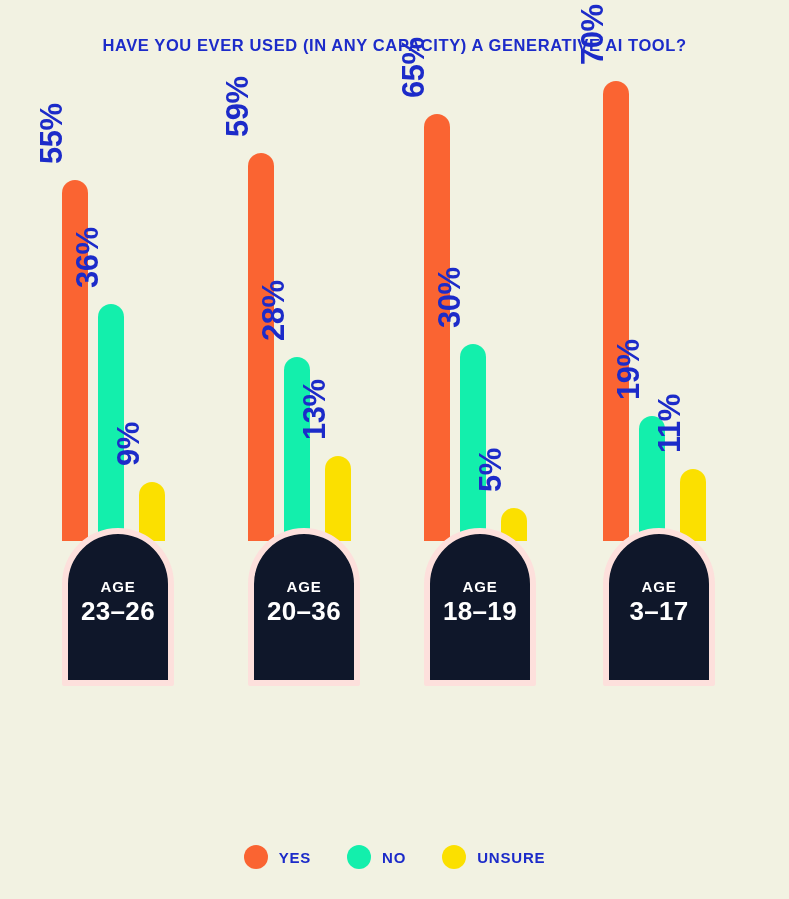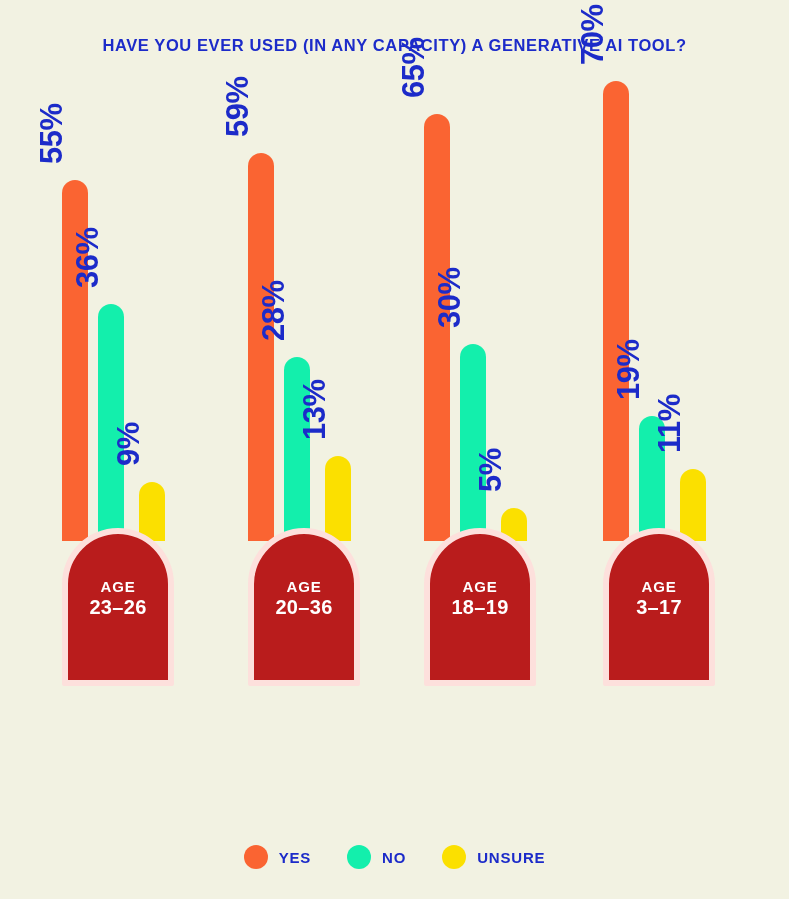--- a/index.html
+++ b/index.html
@@ -88,38 +88,38 @@
   .bar-label.lab-no     { left: 50px; }
   .bar-label.lab-unsure { left: 91px; }
 
   
   .age-pill {
     position: absolute;
     bottom: 0;
     left: 9px;
     width: 112px;
     height: 158px;
-    background: #b91c1c;
+    background: #0f172a;
     border: 6px solid #FDE0DC;
     border-radius: 56px 56px 2px 2px;
     display: flex;
     flex-direction: column;
     align-items: center;
     justify-content: flex-start;
     padding-top: 44px;
     color: #FFFFFF;
   }
   .age-word {
     font-size: 15px;
     font-weight: bold;
     letter-spacing: 0.8px;
     line-height: 1.15;
   }
   .age-range {
-    font-size: 20px;
+    font-size: 26px;
     font-weight: bold;
     letter-spacing: 0.3px;
     line-height: 1.25;
   }
 
   
   .legend {
     position: absolute;
     bottom: 30px;
     left: 0;

